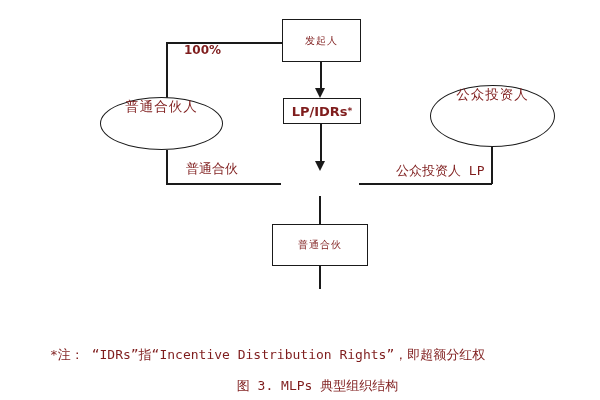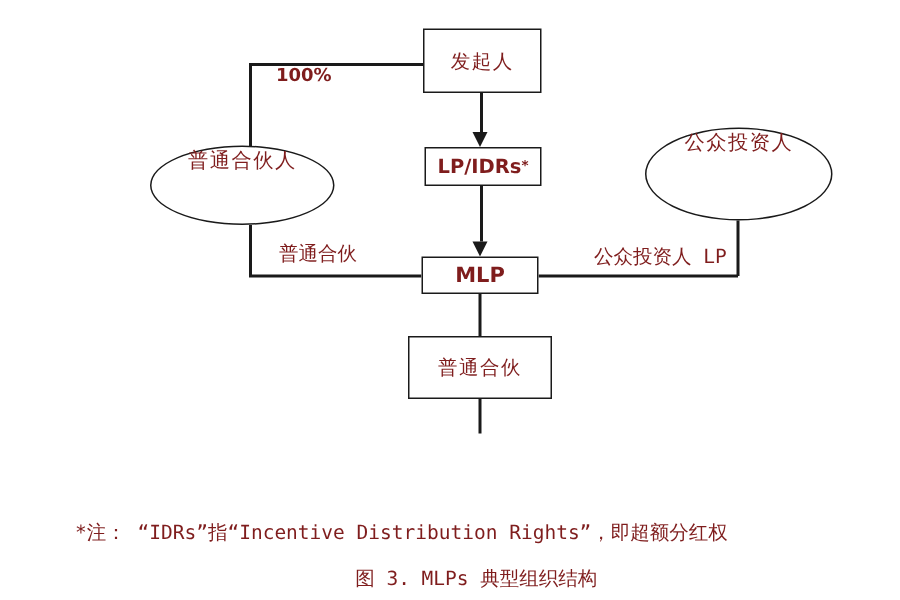--- a/index.html
+++ b/index.html
@@ -5,21 +5,21 @@
   html,body{margin:0;padding:0;background:#fff;}
   .canvas{
     position:relative;width:600px;height:400px;background:#ffffff;
     font-family:"DejaVu Serif","Liberation Serif",serif;
     color:#7f1d1d;overflow:hidden;
   }
   
   .box{
     position:absolute;background:#fff;border:1.5px solid #1a1a1a;
     display:flex;align-items:center;justify-content:center;
-    font-size:13px;letter-spacing:1px;box-sizing:border-box;
+    font-size:10px;letter-spacing:1px;box-sizing:border-box;
   }
   .box.sans{font-family:"DejaVu Sans","Liberation Sans",sans-serif;font-weight:700;letter-spacing:0;}
   .ellipse{
     position:absolute;background:#fff;border:1.5px solid #1a1a1a;border-radius:50%;
     display:flex;align-items:flex-start;justify-content:center;
     font-size:13.5px;letter-spacing:1px;box-sizing:border-box;
   }
   sup{font-size:9px;line-height:0;}
   
   .hline,.vline{position:absolute;background:#1a1a1a;}
@@ -75,23 +75,20 @@
   </div>
 
   <div class="ellipse" style="left:100px;top:97px;width:123px;height:53px;">
     <span>普通合伙人</span>
   </div>
 
   <div class="ellipse" style="left:430px;top:85px;width:125px;height:62px;">
     <span>公众投资人</span>
   </div>
 
-  <div class="box sans" style="left:281px;top:171px;width:78px;height:25px;font-size:14px;">
-    <span>MLP</span>
-  </div>
 
   <div class="box" style="left:272px;top:224px;width:96px;height:42px;">
     <span>普通合伙</span>
   </div>
 
 
   <div class="footnote mixed">*注： “IDRs”指“Incentive Distribution Rights”，即超额分红权</div>
   <div class="caption mixed">图 3. MLPs 典型组织结构</div>
 
 </div>

